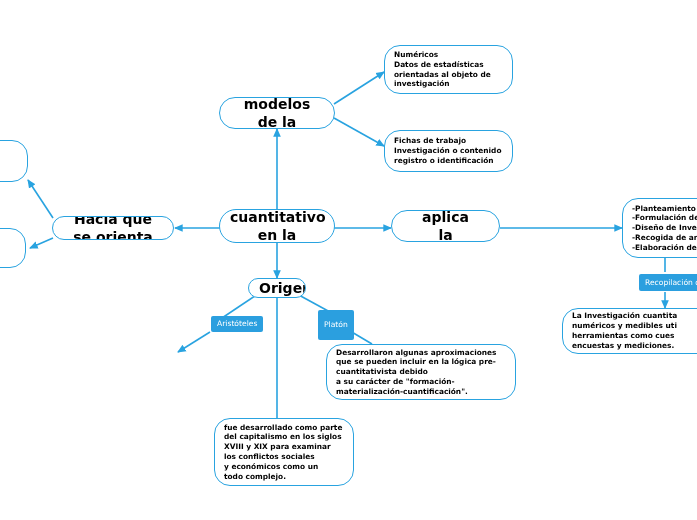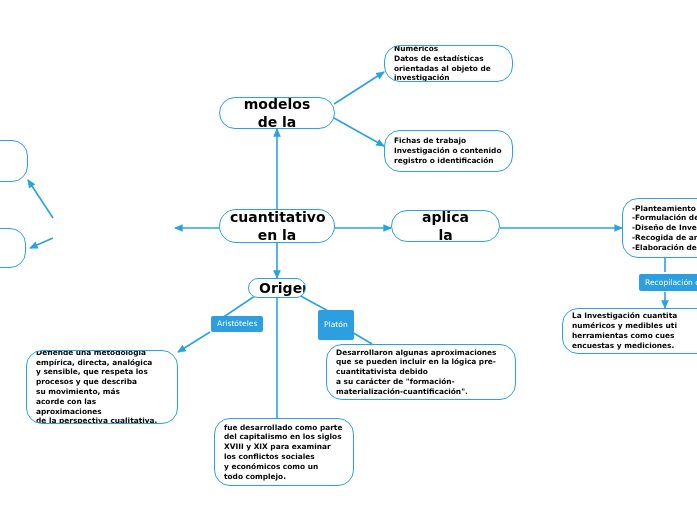--- a/index.html
+++ b/index.html
@@ -108,33 +108,36 @@
   <div class="node n-pill center-text" style="left:219px; top:209px; width:116px; height:34px;">
     <span class="txt">Defiende cuantitativo
 en la psicología</span>
   </div>
 
   <div class="node n-pill center-text" style="left:219px; top:97px; width:116px; height:32px;">
     <span class="txt">Tipo de modelos
 de la investigación</span>
   </div>
 
-  <div class="node n-para left-text" style="left:384px; top:45px; width:129px; height:37px;">
+  <div class="node n-para left-text" style="left:384px; top:45px; width:129px; height:49px;">
     <span class="txt">Numéricos
 Datos de estadísticas
 orientadas al objeto de
 investigación</span>
   </div>
 
   <div class="node n-para left-text" style="left:384px; top:130px; width:129px; height:42px;">
     <span class="txt">Fichas de trabajo
 Investigación o contenido
 registro o identificación</span>
   </div>
 
+  <div class="node n-pill center-text" style="left:52px; top:216px; width:122px; height:24px;">
+    <span class="txt">Hacia que se orienta</span>
+  </div>
 
   <div class="node n-para left-text" style="left:-18px; top:140px; width:46px; height:42px;">
     <span class="txt">r
 ,</span>
   </div>
 
   <div class="node n-para left-text" style="left:-20px; top:228px; width:46px; height:40px;">
     <span class="txt">d
 ,</span>
   </div>
@@ -168,30 +171,20 @@
   </div>
 
   <div class="tag" style="left:193px; top:316px; height:16px;margin-left:18px;">
     <span>Aristóteles</span>
   </div>
 
   <div class="tag" style="left:318px; top:310px; height:30px;">
     <span>Platón</span>
   </div>
 
-  <div class="node n-para left-text" style="left:26px; top:350px; width:152px; height:74px;">
-    <span class="txt">Defiende una metodología
-empírica, directa, analógica
-y sensible, que respeta los
- procesos y que describa
-su movimiento, más
-acorde con las
-aproximaciones
- de la perspectiva cualitativa.</span>
-  </div>
 
   <div class="node n-para left-text" style="left:214px; top:418px; width:140px; height:68px;justify-content:center;">
     <span class="txt">fue desarrollado como parte
  del capitalismo en los siglos
  XVIII y XIX para examinar
  los conflictos sociales
 y económicos como un
  todo complejo.</span>
   </div>
 

